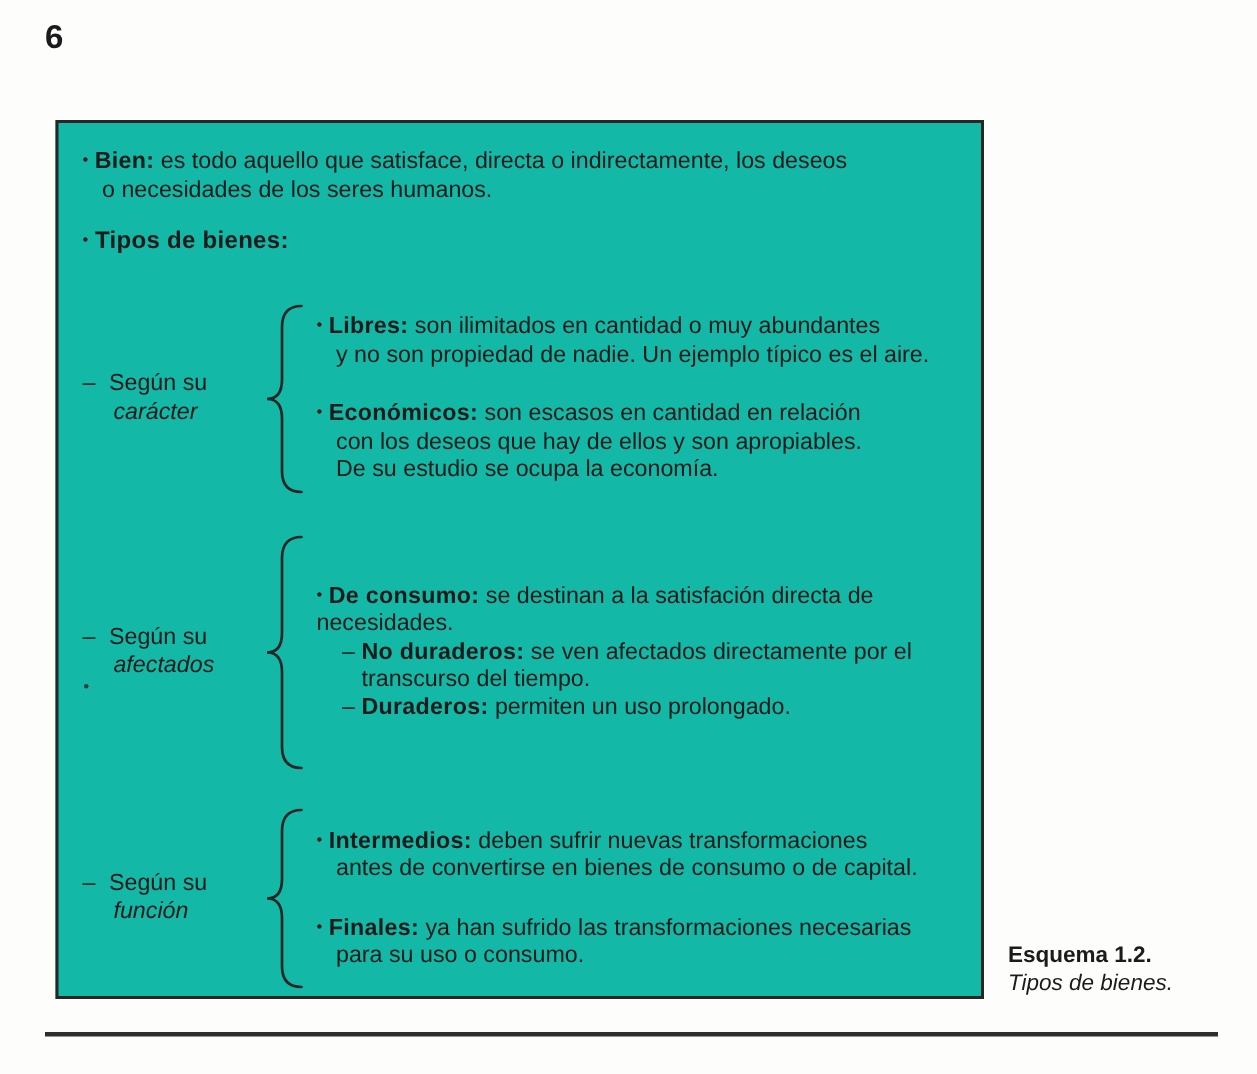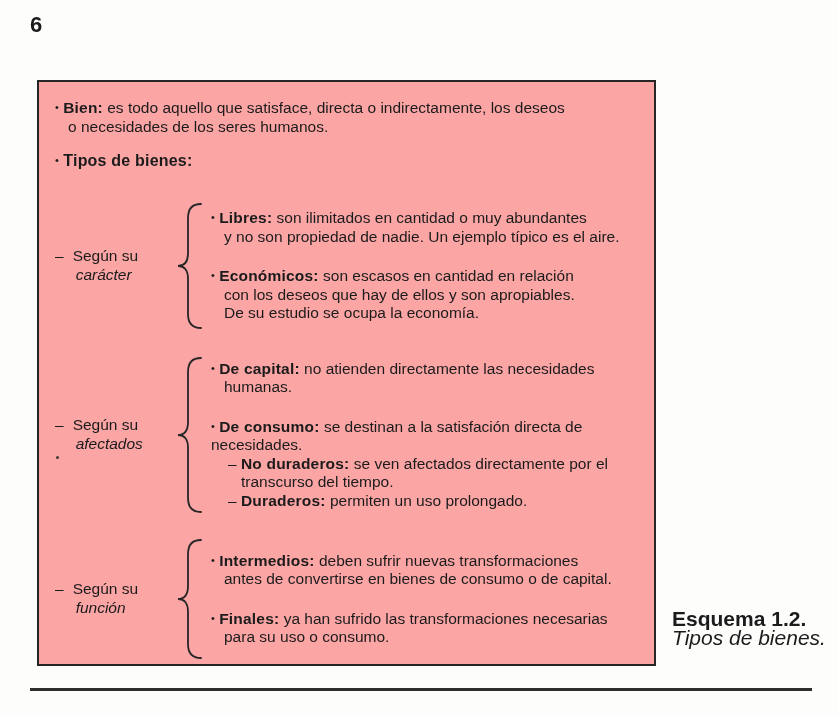--- a/index.html
+++ b/index.html
@@ -11,21 +11,21 @@
   }
 
   
   .header{position:absolute;left:30px;top:12px;display:flex;align-items:baseline;gap:14px;}
   .page-num{font-size:22px;font-weight:bold;letter-spacing:0;}
   .running{font-size:12.5px;letter-spacing:.45px;}
 
   
   .box{
     position:absolute;left:37px;top:80px;width:619px;height:586px;
-    box-sizing:border-box;border:2px solid #262626;background:#fca5a5;
+    box-sizing:border-box;border:2px solid #262626;background:#14b8a6;
     padding:16px 8px 0 16px;overflow:hidden;
   }
 
   .item{margin:0;font-size:15.5px;line-height:18.5px;}
   .txt{white-space:pre-wrap;}
   .hang{padding-left:13px;text-indent:-13px;}
   .flush{padding-left:0;text-indent:0;}
   .bullet{font-size:11px;vertical-align:2px;}
   b.term{letter-spacing:.2px;}
 
@@ -44,21 +44,21 @@
 
   .brace-col{width:36px;flex:none;align-self:stretch;position:relative;}
   .brace-col svg{position:absolute;left:0;top:0;}
 
   .content-col{flex:1;padding:1px 0;}
   .content-col > * + *{margin-top:20px;}
   .item-block p{margin:0;}
   .sub{padding-left:30px;text-indent:-13px;}
 
   
-  .caption{position:absolute;left:672px;top:609px;font-size:21px;line-height:19px;}
+  .caption{position:absolute;left:672px;top:627px;font-size:15px;line-height:19px;}
   .caption-title{font-weight:bold;}
   .caption-sub{font-style:italic;}
 
   
   .rule{position:absolute;left:30px;top:688px;width:782px;height:3px;background:#2e2e2e;}
 
   
   .artifact-dot{position:absolute;left:56px;top:456px;width:3px;height:3px;border-radius:50%;background:#3a3a3a;}
 </style>
 </head>
@@ -108,22 +108,20 @@
           <span class="lbl2">afectados</span>
         </span>
       </div>
     </div>
     <div class="brace-col">
       <svg class="brace" width="30" height="160" viewBox="0 0 30 160">
           <path fill="none" stroke="#262626" stroke-width="1.8" stroke-linecap="round" d="M26 3 Q13 3 13 17 L13 67 Q13 80 3 80 Q13 80 13 93 L13 143 Q13 157 26 157"></path>
         </svg>
     </div>
     <div class="content-col">
-      <p class="item hang"><span class="bullet">•</span> <b class="term">De capital:</b> <span class="txt">no atienden directamente las necesidades
-humanas.</span></p>
       <div class="item-block">
         <p class="item flush"><span class="bullet">•</span> <b class="term">De consumo:</b> <span class="txt">se destinan a la satisfación directa de
 necesidades.</span></p>
         <p class="item sub"><span>–</span> <b class="term">No duraderos:</b> <span class="txt">se ven afectados directamente por el
 transcurso del tiempo.</span></p>
         <p class="item sub"><span>–</span> <b class="term">Duraderos:</b> <span class="txt">permiten un uso prolongado.</span></p>
       </div>
     </div>
   </div>
 

